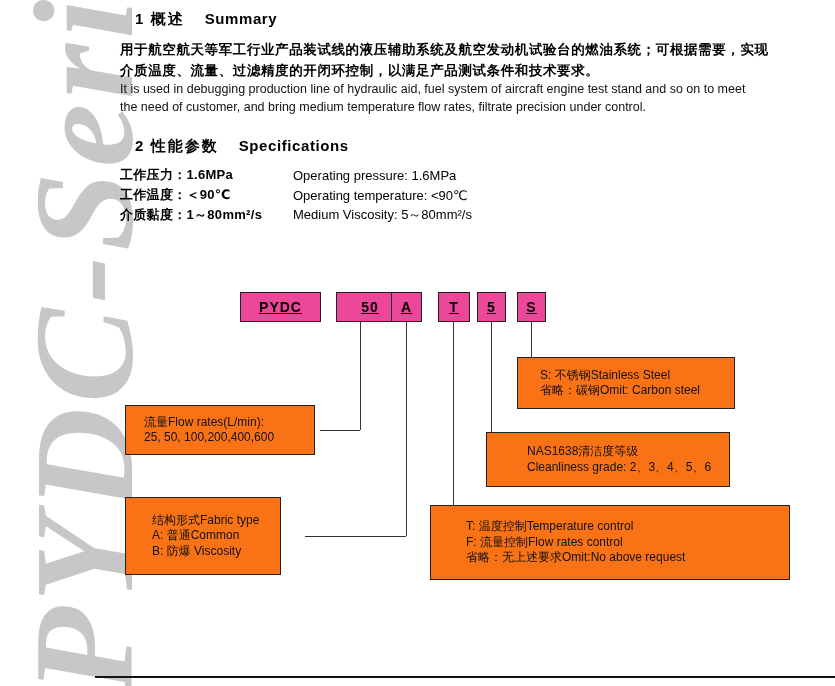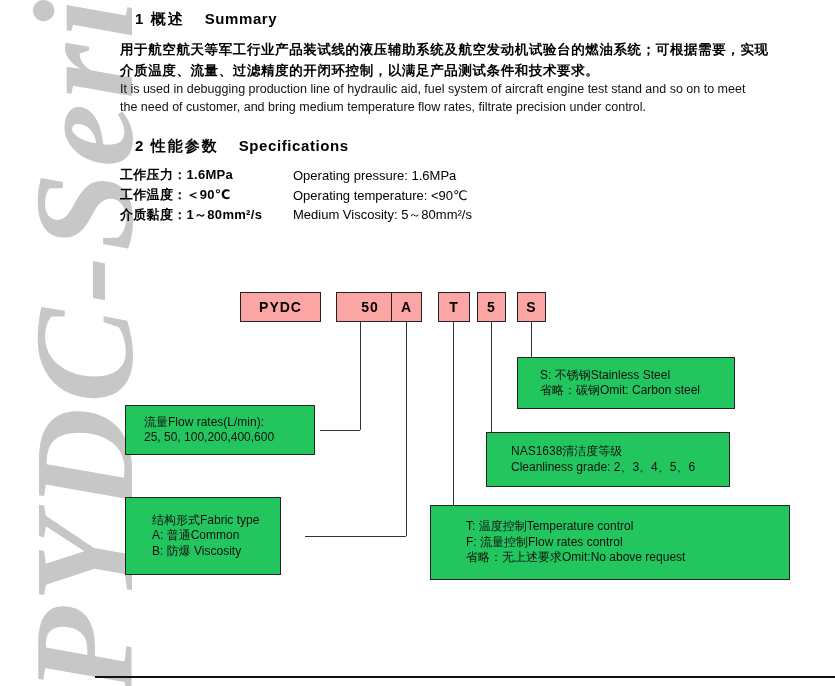--- a/index.html
+++ b/index.html
@@ -27,26 +27,26 @@
   .para { position:absolute; left:120px; white-space:nowrap; }
   .para-zh { font-size:13.5px; line-height:21px; font-weight:600; letter-spacing:0.6px; }
   .para-en { font-size:12.5px; line-height:18px; color:#111; }
   .specs { position:absolute; left:120px; top:165px; font-size:13px; }
   .spec-row { display:flex; height:20px; align-items:center; }
   .spec-zh { width:173px; font-weight:600; letter-spacing:0.3px; }
   .spec-en { font-weight:400; }
   .code-box {
     position:absolute; top:292px; height:30px; border:1px solid #222;
     display:flex; align-items:center; justify-content:center;
-    font-size:14px; font-weight:600; letter-spacing:1px; background:#fca5a5;
+    font-size:14px; font-weight:600; letter-spacing:1px; background:#ec4899;text-decoration:underline;
   }
   .vline { position:absolute; width:1px; background:#333; }
   .hline { position:absolute; height:1px; background:#333; }
   .desc-box {
-    position:absolute; border:1px solid #222; background:#22c55e;
+    position:absolute; border:1px solid #222; background:#f97316;
     display:flex; flex-direction:column; justify-content:center;
     font-size:12px; line-height:15.5px; color:#111;
   }
   .desc-line { white-space:nowrap; }
   .bottom-rule { position:absolute; top:676px; left:95px; right:0; height:2px; background:#111; }
 </style>
 </head>
 <body>
 
 <div class="page">
@@ -97,21 +97,21 @@
   <div class="hline" style="left:305px;top:536px;width:101px"></div>
   <div class="vline" style="left:453px;top:322px;height:183px"></div>
   <div class="vline" style="left:491px;top:322px;height:110px"></div>
   <div class="vline" style="left:531px;top:322px;height:35px"></div>
 
   <div class="desc-box" style="left:517px;top:357px;width:218px;height:52px;padding-left:22px">
     <div class="desc-line">S: 不锈钢Stainless Steel</div>
     <div class="desc-line">省略：碳钢Omit: Carbon steel</div>
   </div>
 
-  <div class="desc-box" style="left:486px;top:432px;width:244px;height:55px;padding-left:24px">
+  <div class="desc-box" style="left:486px;top:432px;width:244px;height:55px;padding-left:40px">
     <div class="desc-line">NAS1638清洁度等级</div>
     <div class="desc-line">Cleanliness grade: 2、3、4、5、6</div>
   </div>
 
   <div class="desc-box" style="left:430px;top:505px;width:360px;height:75px;padding-left:35px">
     <div class="desc-line">T: 温度控制Temperature control</div>
     <div class="desc-line">F: 流量控制Flow rates control</div>
     <div class="desc-line">省略：无上述要求Omit:No above request</div>
   </div>
 

